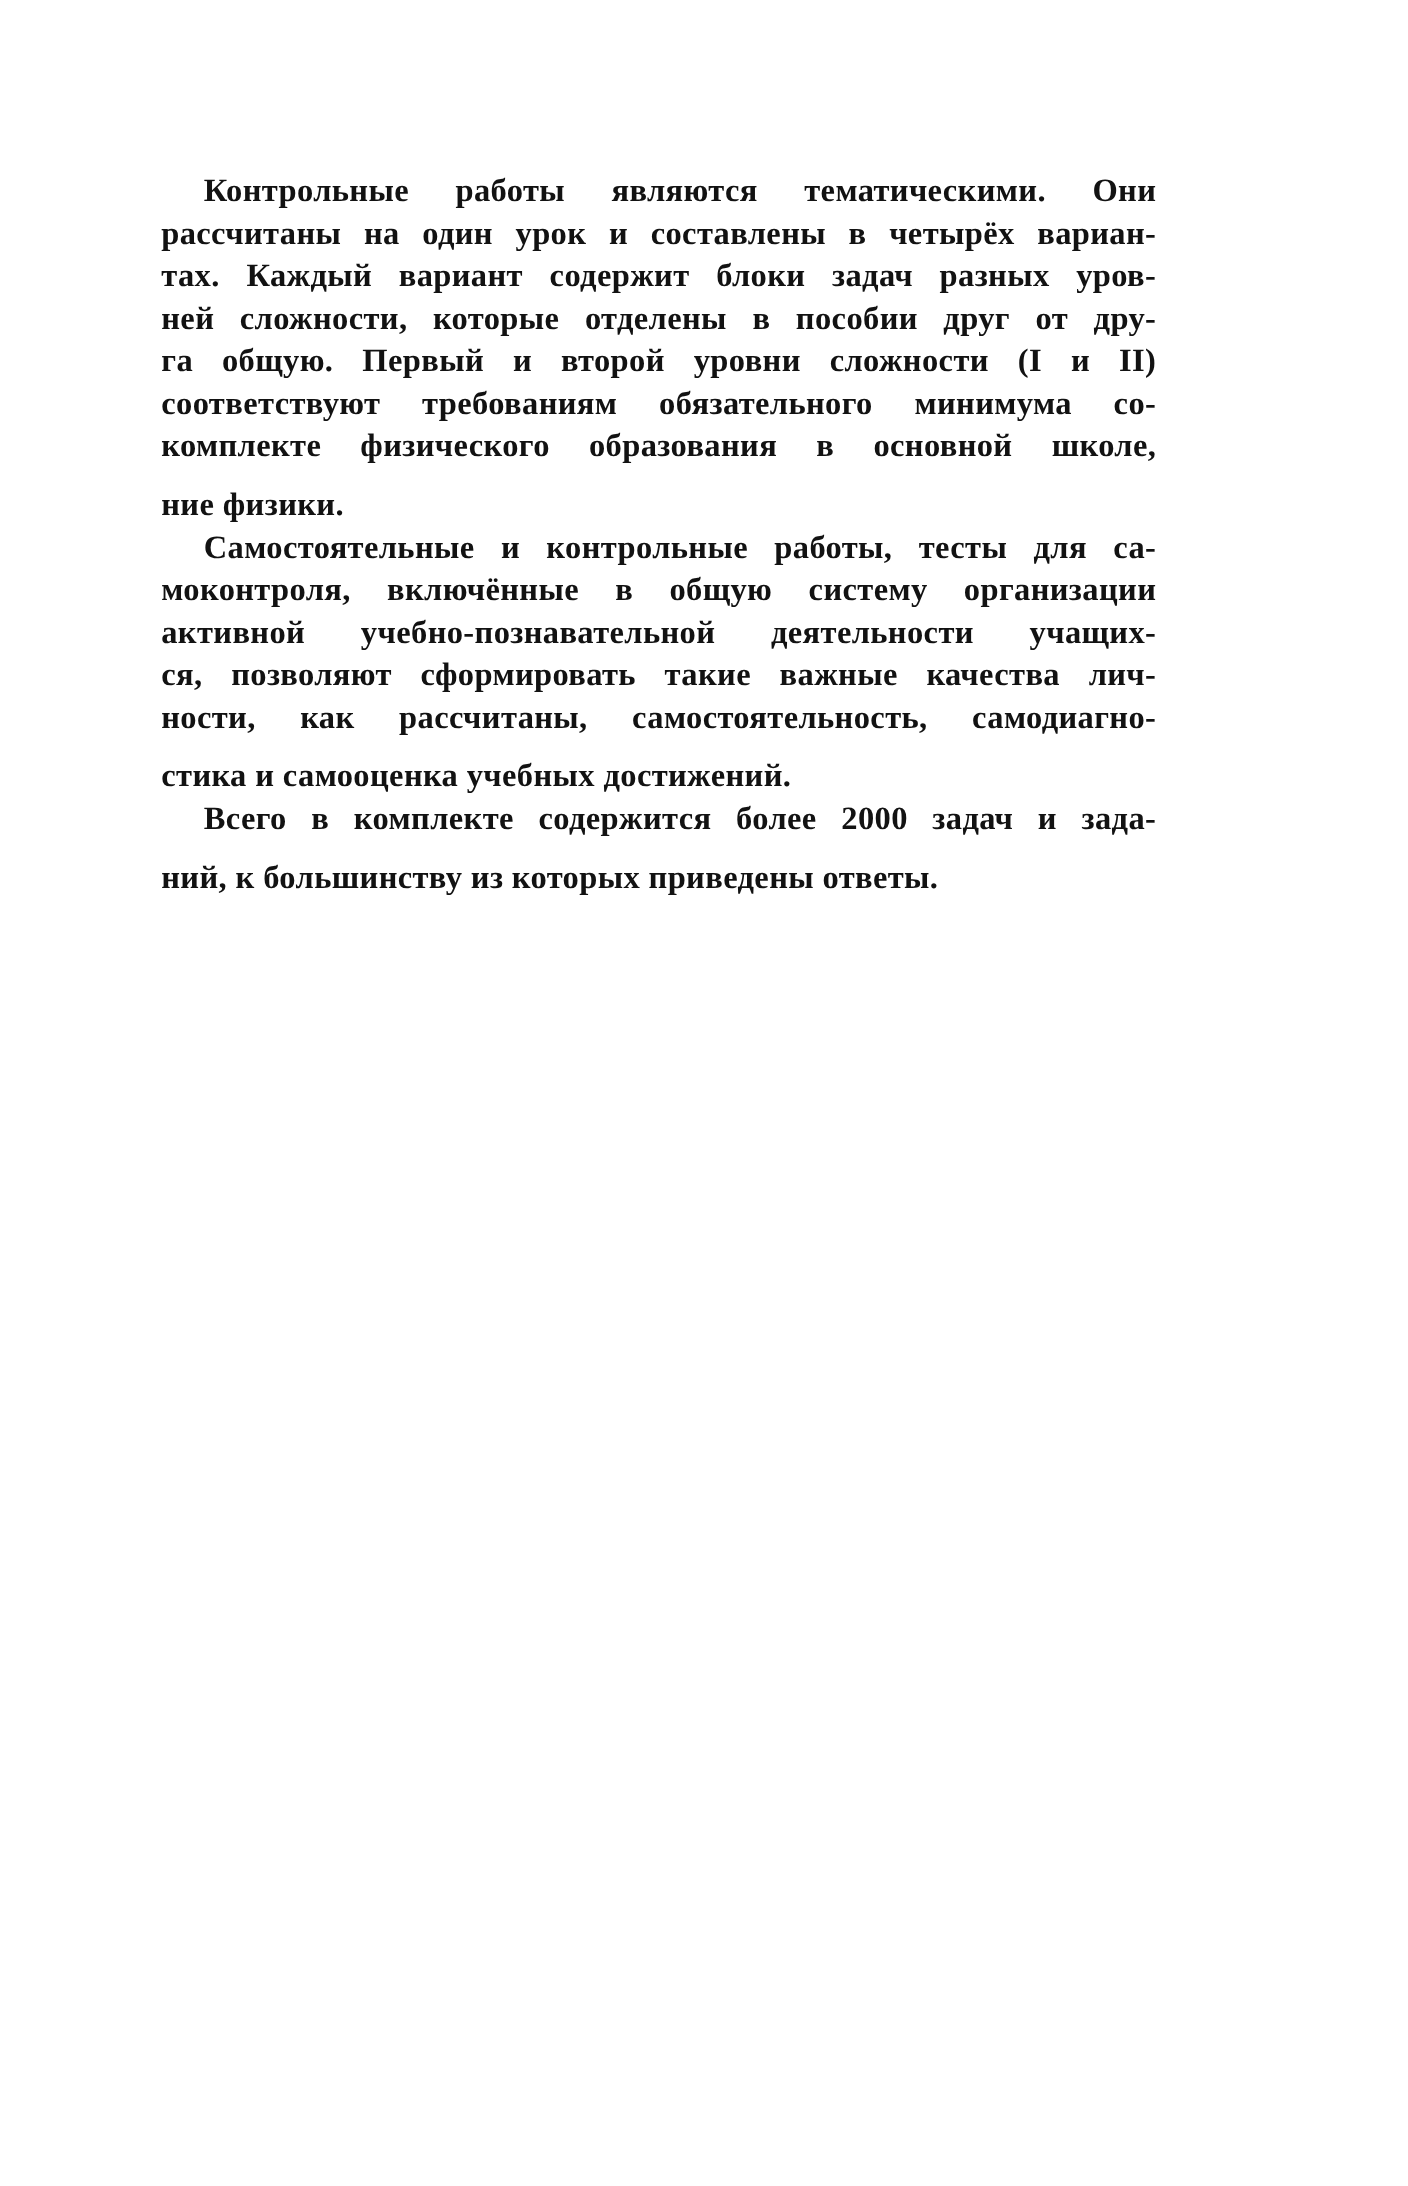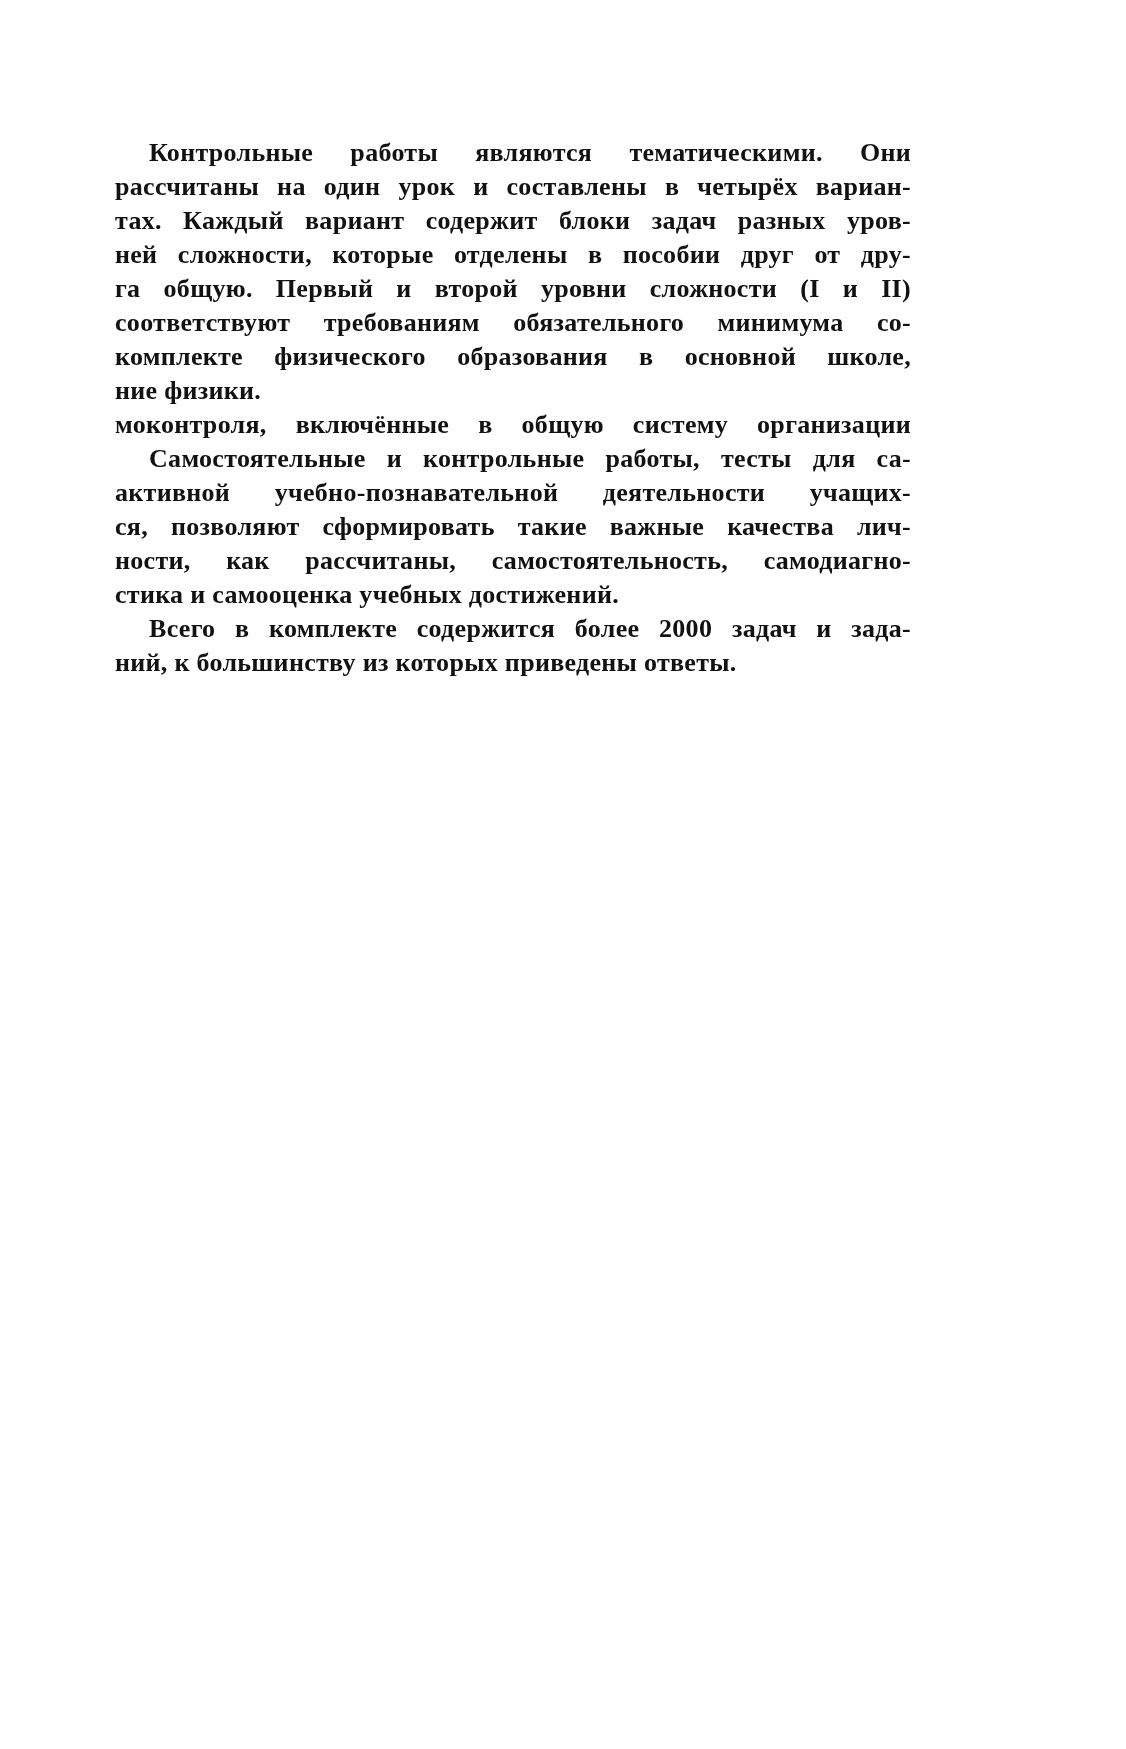--- a/index.html
+++ b/index.html
@@ -11,21 +11,21 @@
       position: relative;
       width: 1126px;
       height: 1749px;
       margin: 0 auto;
       background: #ffffff;
       font-family: "Liberation Serif", "DejaVu Serif", serif;
       overflow: hidden;
     }
     .text-block {
       position: absolute;
-      left: 115px;
+      left: 129px;
       top: 136px;
       width: 796px;
       color: #121212;
       font-weight: bold;
       font-size: 26px;
       line-height: 34px;
       letter-spacing: 0.3px;
     }
     .paragraph {
       margin: 0;
@@ -35,42 +35,43 @@
       text-align: justify;
       text-align-last: justify;
       white-space: normal;
     }
     .line.first {
       text-indent: 34px;
     }
     .line.last {
       text-align: left;
       text-align-last: left;
+      margin-top: 13px;
     }
   </style>
 </head>
 <body>
 
 <div class="page">
   <div class="text-block">
 
     <div class="paragraph">
       <div class="line first">Контрольные работы являются тематическими. Они</div>
       <div class="line">рассчитаны на один урок и составлены в четырёх вариан-</div>
       <div class="line">тах. Каждый вариант содержит блоки задач разных уров-</div>
       <div class="line">ней сложности, которые отделены в пособии друг от дру-</div>
       <div class="line">га общую. Первый и второй уровни сложности (I и II)</div>
       <div class="line">соответствуют требованиям обязательного минимума со-</div>
       <div class="line">комплекте физического образования в основной школе,</div>
       <div class="line last">ние физики.</div>
     </div>
 
     <div class="paragraph">
+      <div class="line first">Самостоятельные и контрольные работы, тесты для са-</div>
       <div class="line">моконтроля, включённые в общую систему организации</div>
-      <div class="line first">Самостоятельные и контрольные работы, тесты для са-</div>
       <div class="line">активной учебно-познавательной деятельности учащих-</div>
       <div class="line">ся, позволяют сформировать такие важные качества лич-</div>
       <div class="line">ности, как рассчитаны, самостоятельность, самодиагно-</div>
       <div class="line last">стика и самооценка учебных достижений.</div>
     </div>
 
     <div class="paragraph">
       <div class="line first">Всего в комплекте содержится более 2000 задач и зада-</div>
       <div class="line last">ний, к большинству из которых приведены ответы.</div>
     </div>

